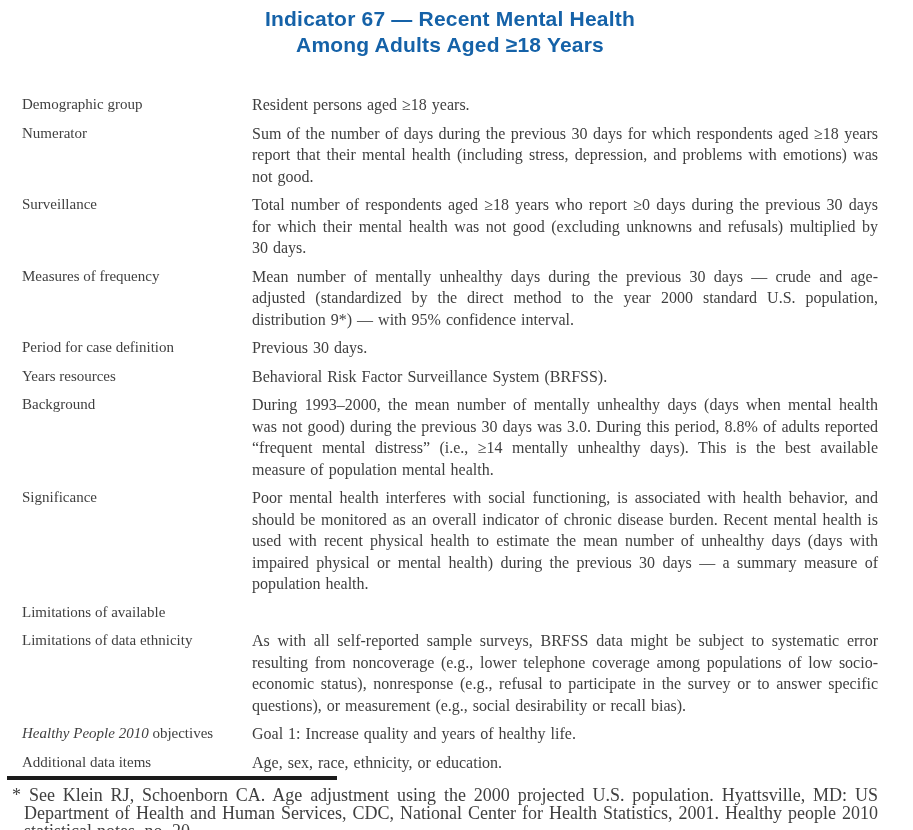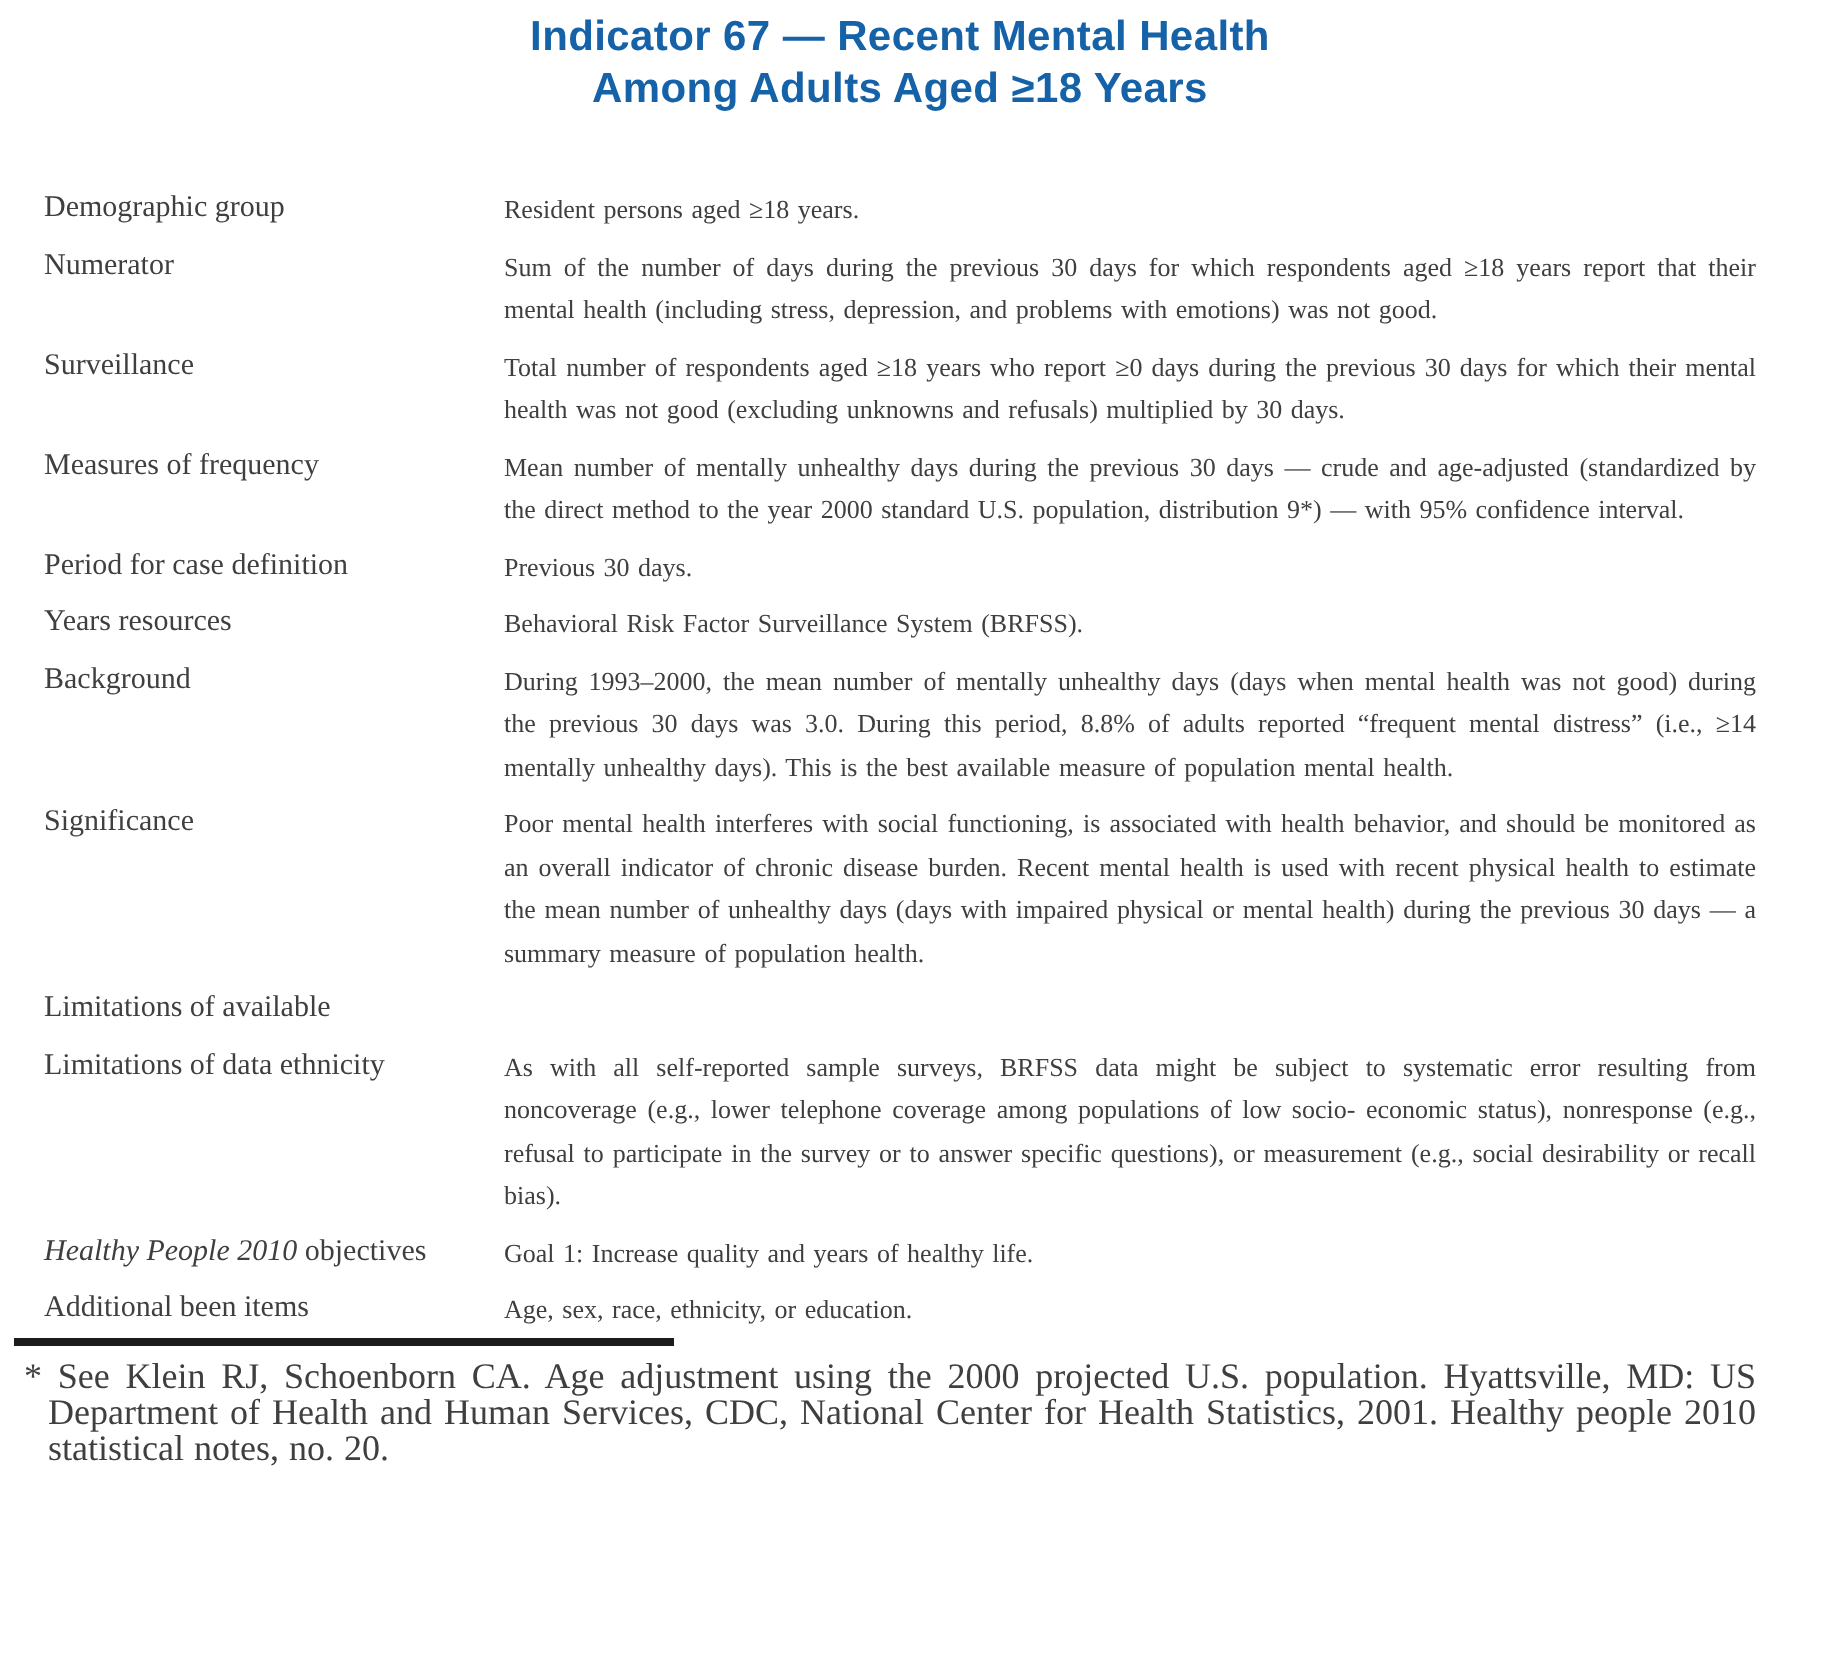--- a/index.html
+++ b/index.html
@@ -38,21 +38,21 @@
     display: grid;
     grid-template-columns: 230px 1fr;
     margin-bottom: 7px;
   }
   .def-label {
     font-size: 15px;
     line-height: 21.5px;
     padding-right: 10px;
   }
   .def-value {
-    font-size: 13px;
+    font-size: 16px;
     line-height: 21.5px;
     text-align: justify;
     word-spacing: 1px;
   }
   .italic { font-style: italic; }
   .heavy-rule {
     height: 4px;
     background: #1b1b1b;
     width: 330px;
     margin: 3px 0 6px -15px;
@@ -127,21 +127,21 @@
       <div class="def-label">Limitations of data ethnicity</div>
       <div class="def-value">As with all self-reported sample surveys, BRFSS data might be subject to systematic error resulting from noncoverage (e.g., lower telephone coverage among populations of low socio- economic status), nonresponse (e.g., refusal to participate in the survey or to answer specific questions), or measurement (e.g., social desirability or recall bias).</div>
     </div>
 
     <div class="def-row">
       <div class="def-label"><span class="italic">Healthy People 2010</span><span> objectives</span></div>
       <div class="def-value">Goal 1: Increase quality and years of healthy life.</div>
     </div>
 
     <div class="def-row" style="margin-bottom:2px;">
-      <div class="def-label">Additional been items</div>
+      <div class="def-label">Additional data items</div>
       <div class="def-value">Age, sex, race, ethnicity, or education.</div>
     </div>
 
   </div>
 
   <div class="heavy-rule"></div>
 
   <div class="footnote">* See Klein RJ, Schoenborn CA. Age adjustment using the 2000 projected U.S. population. Hyattsville, MD: US Department of Health and Human Services, CDC, National Center for Health Statistics, 2001. Healthy people 2010 statistical notes, no. 20.</div>
 
 </div>

